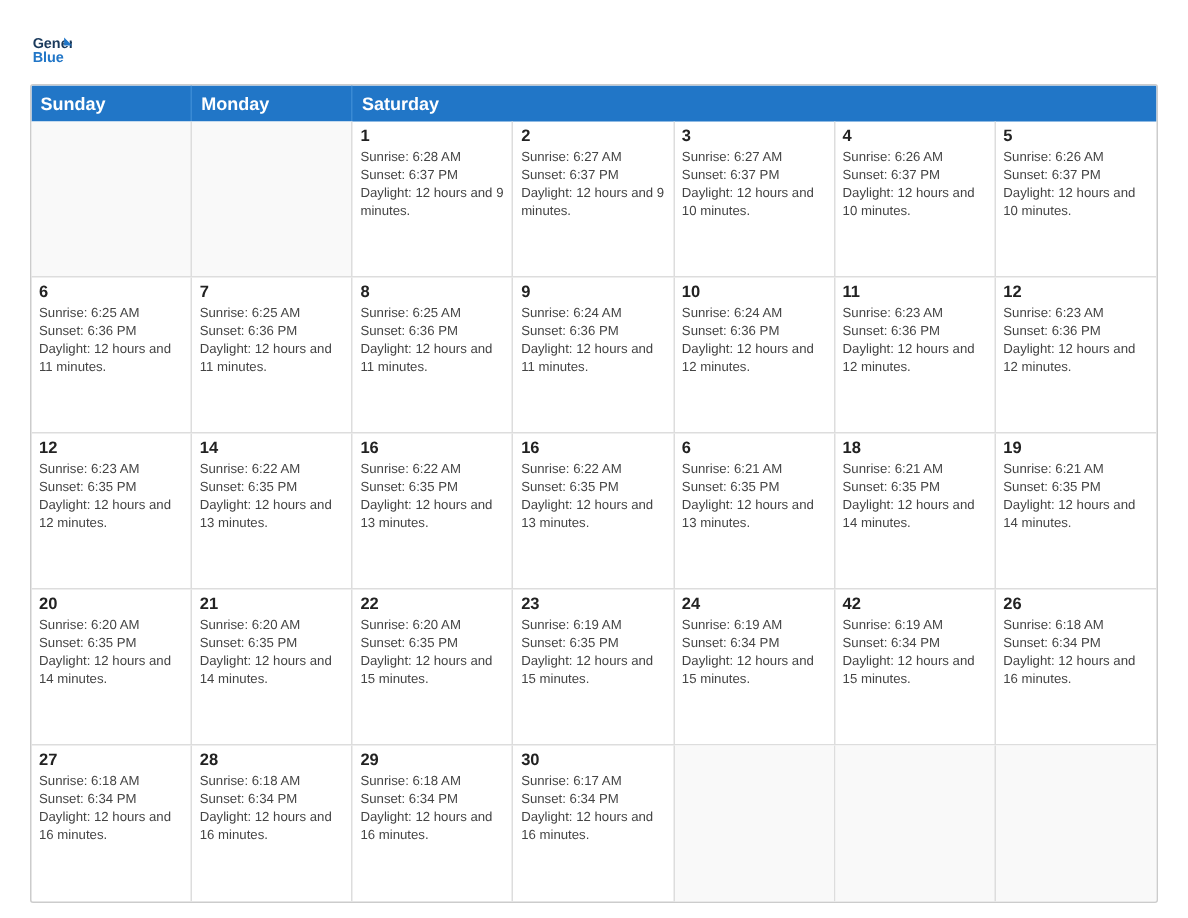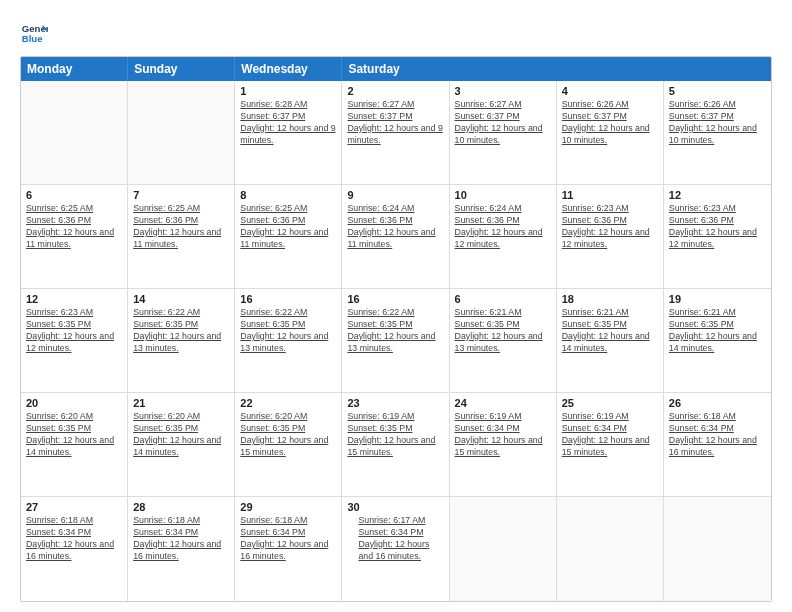--- a/index.html
+++ b/index.html
@@ -93,21 +93,20 @@
     .day-num {
       font-size: 11px;
       font-weight: bold;
       color: #222;
       margin-bottom: 2px;
     }
     .day-info {
       font-size: 8.8px;
       color: #444;
       line-height: 1.35;
-      text-decoration: underline;
     }
   </style>
 </head>
 <body>
 
 <div class="page">
   <div class="header">
     <div class="logo">
       <svg class="logo-icon" viewBox="0 0 32 32">
         <text x="2" y="16" font-size="11" font-weight="bold" fill="#1a3a5c">General</text>
@@ -120,23 +119,22 @@
       </div>
     </div>
     <div class="title-block">
       <div class="month-title"></div>
       <div class="location"></div>
     </div>
   </div>
 
   <div class="calendar">
     <div class="cal-header" id="cal-header">
+        <div class="cal-header-cell">Sunday</div>
         <div class="cal-header-cell">Monday</div>
-        <div class="cal-header-cell">Sunday</div>
-        <div class="cal-header-cell">Wednesday</div>
         <div class="cal-header-cell">Saturday</div>
       </div>
     <div class="cal-body" id="cal-body">
         <div class="cal-row">
           <div class="cal-cell empty"></div>
           <div class="cal-cell empty"></div>
           <div class="cal-cell">
             <div class="day-num">1</div>
             <div class="day-info" style="white-space: pre-line;">Sunrise: 6:28 AM
 Sunset: 6:37 PM
@@ -280,21 +278,21 @@
 Sunset: 6:35 PM
 Daylight: 12 hours and 15 minutes.</div>
           </div>
           <div class="cal-cell">
             <div class="day-num">24</div>
             <div class="day-info" style="white-space: pre-line;">Sunrise: 6:19 AM
 Sunset: 6:34 PM
 Daylight: 12 hours and 15 minutes.</div>
           </div>
           <div class="cal-cell">
-            <div class="day-num">25</div>
+            <div class="day-num">42</div>
             <div class="day-info" style="white-space: pre-line;">Sunrise: 6:19 AM
 Sunset: 6:34 PM
 Daylight: 12 hours and 15 minutes.</div>
           </div>
           <div class="cal-cell">
             <div class="day-num">26</div>
             <div class="day-info" style="white-space: pre-line;">Sunrise: 6:18 AM
 Sunset: 6:34 PM
 Daylight: 12 hours and 16 minutes.</div>
           </div>
@@ -313,21 +311,21 @@
 Daylight: 12 hours and 16 minutes.</div>
           </div>
           <div class="cal-cell">
             <div class="day-num">29</div>
             <div class="day-info" style="white-space: pre-line;">Sunrise: 6:18 AM
 Sunset: 6:34 PM
 Daylight: 12 hours and 16 minutes.</div>
           </div>
           <div class="cal-cell">
             <div class="day-num">30</div>
-            <div class="day-info" style="white-space: pre-line; margin-left: 11px;">Sunrise: 6:17 AM
+            <div class="day-info" style="white-space: pre-line;">Sunrise: 6:17 AM
 Sunset: 6:34 PM
 Daylight: 12 hours and 16 minutes.</div>
           </div>
           <div class="cal-cell empty"></div>
           <div class="cal-cell empty"></div>
           <div class="cal-cell empty"></div>
         </div>
       </div>
   </div>
 </div>

